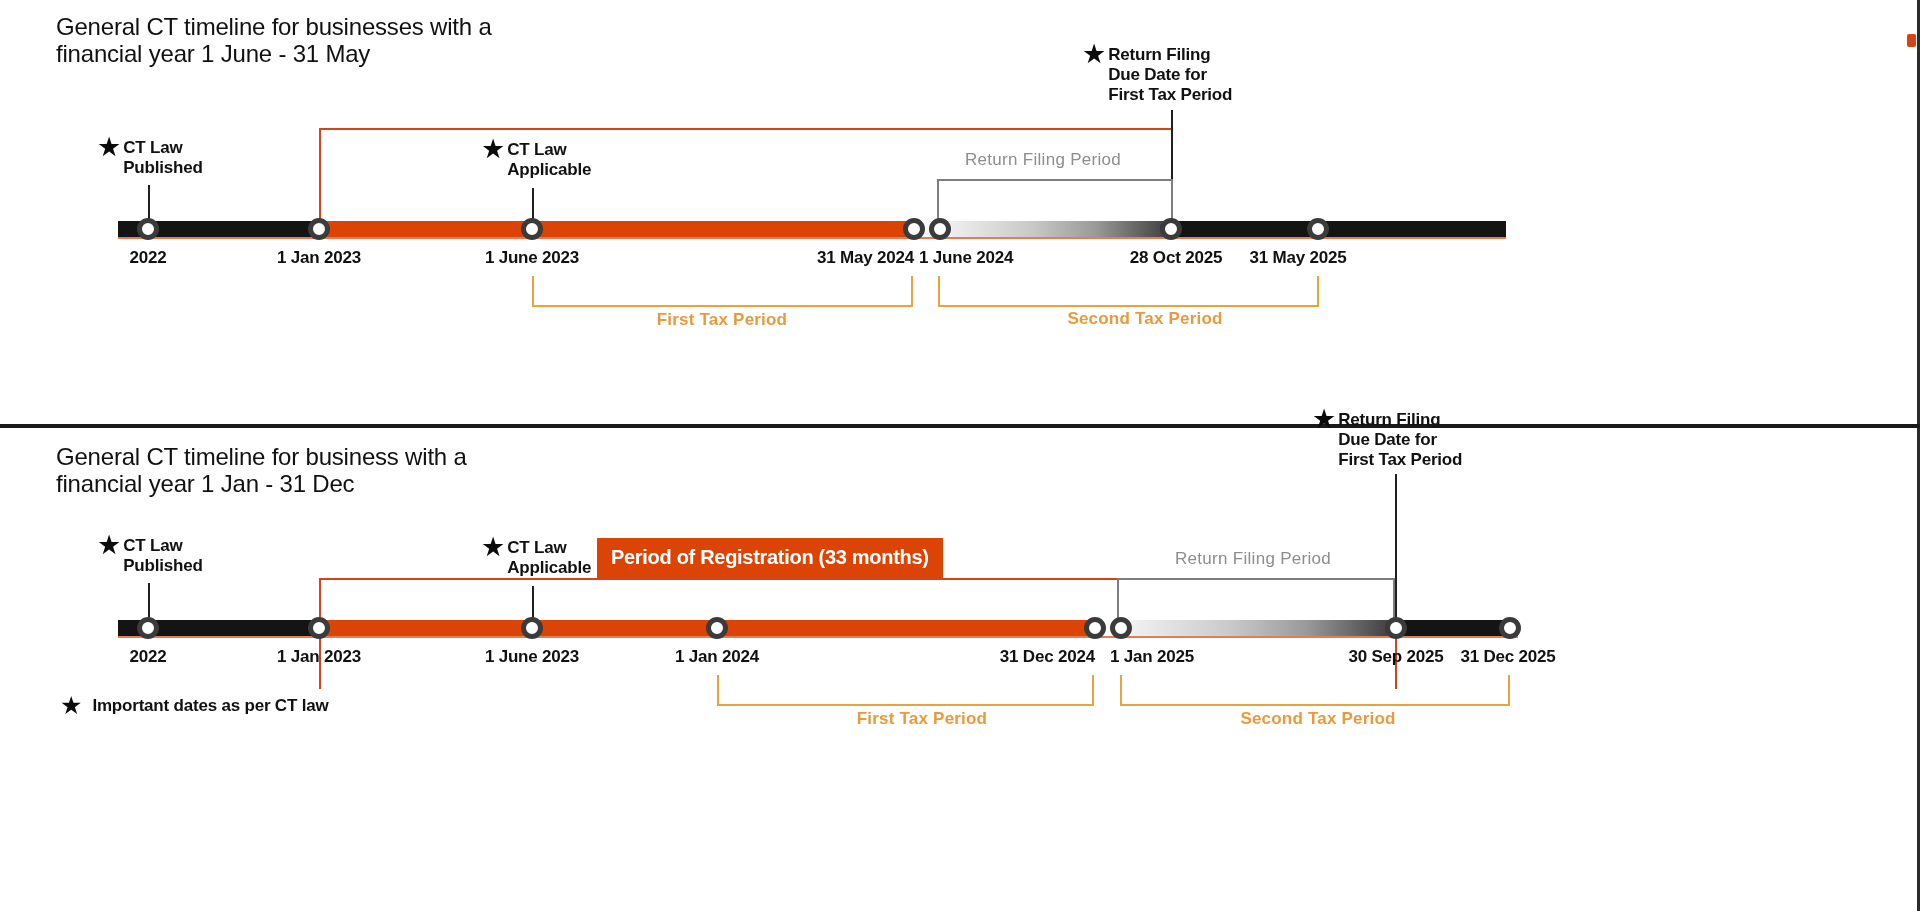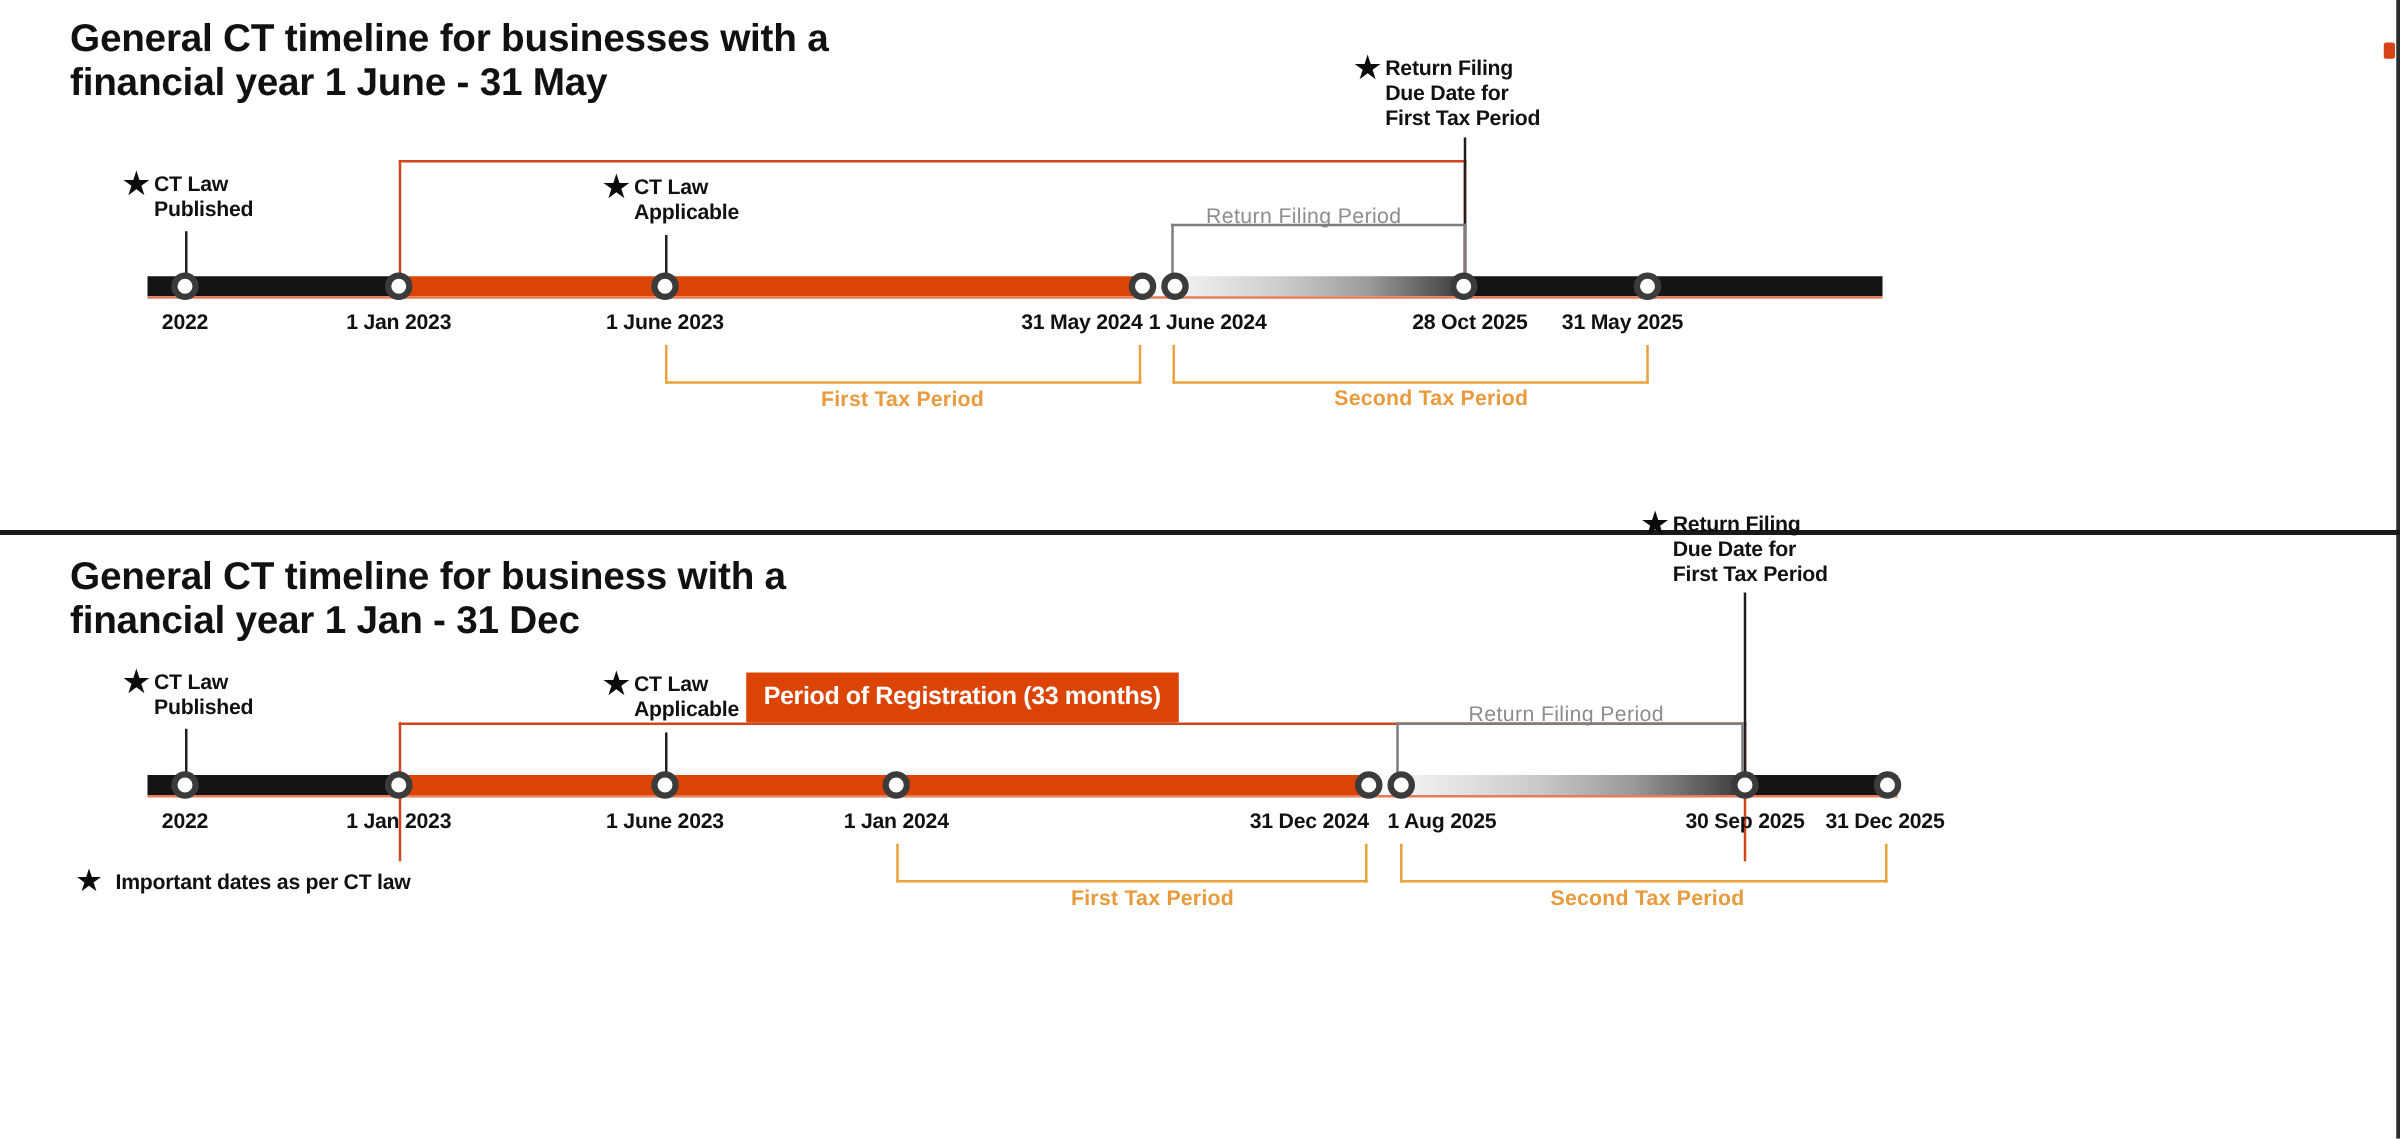--- a/index.html
+++ b/index.html
@@ -22,22 +22,22 @@
     background: #1a1a1a;
   }
   .right-rule {
     position: absolute; top: 0; right: 0; width: 3px; height: 100%;
     background: #2b2b2b;
   }
 
   
   .title {
     position: absolute;
-    font-size: 31px;
-    font-weight: bold;
+    font-size: 24px;
+    font-weight: normal;
     color: #111111;
     line-height: 1.12;
     letter-spacing: -0.2px;
     white-space: pre-line;
     font-family: "Liberation Sans", sans-serif;
   }
   #title-1 { left: 56px; top: 14px; }
   #title-2 { left: 56px; top: 16px; }
 
   
@@ -106,21 +106,20 @@
 
   
   .rfp-label {
     position: absolute;
     font-size: 17px;
     color: #8d8d8d;
     font-weight: normal;
     white-space: nowrap;
     transform: translateX(-50%);
     letter-spacing: .3px;
-    margin-top: 13px;
   }
   .rfp-bracket {
     position: absolute;
     border-top: 2px solid #7d7d7d;
     border-left: 2px solid #7d7d7d;
     border-right: 2px solid #7d7d7d;
     border-bottom: none;
   }
 
   
@@ -279,21 +278,21 @@
     <div class="node" style="left:1095px; top:200px;"></div>
     <div class="node" style="left:1121px; top:200px;"></div>
     <div class="node" style="left:1396px; top:200px;"></div>
     <div class="node" style="left:1510px; top:200px;"></div>
 
     <div class="date-label" style="left:148px;  top:219px;">2022</div>
     <div class="date-label" style="left:319px;  top:219px;">1 Jan 2023</div>
     <div class="date-label" style="left:532px;  top:219px;">1 June 2023</div>
     <div class="date-label" style="left:717px;  top:219px;">1 Jan 2024</div>
     <div class="date-label anchor-right" style="left:1095px; top:219px;">31 Dec 2024</div>
-    <div class="date-label anchor-left" style="left:1110px; top:219px;">1 Aug 2025</div>
+    <div class="date-label anchor-left" style="left:1110px; top:219px;">1 Jan 2025</div>
     <div class="date-label" style="left:1396px; top:219px;">30 Sep 2025</div>
     <div class="date-label" style="left:1508px; top:219px;">31 Dec 2025</div>
 
     <div class="taxp-bracket" style="left:717px; top:247px; width:377px; height:31px;"></div>
     <div class="taxp-label" style="left:922px; top:281px;">First Tax Period</div>
 
     <div class="taxp-bracket" style="left:1120px; top:247px; width:390px; height:31px;"></div>
     <div class="taxp-label" style="left:1318px; top:281px;">Second Tax Period</div>
 
     <div class="legend" style="left:60px; top:266px;">

